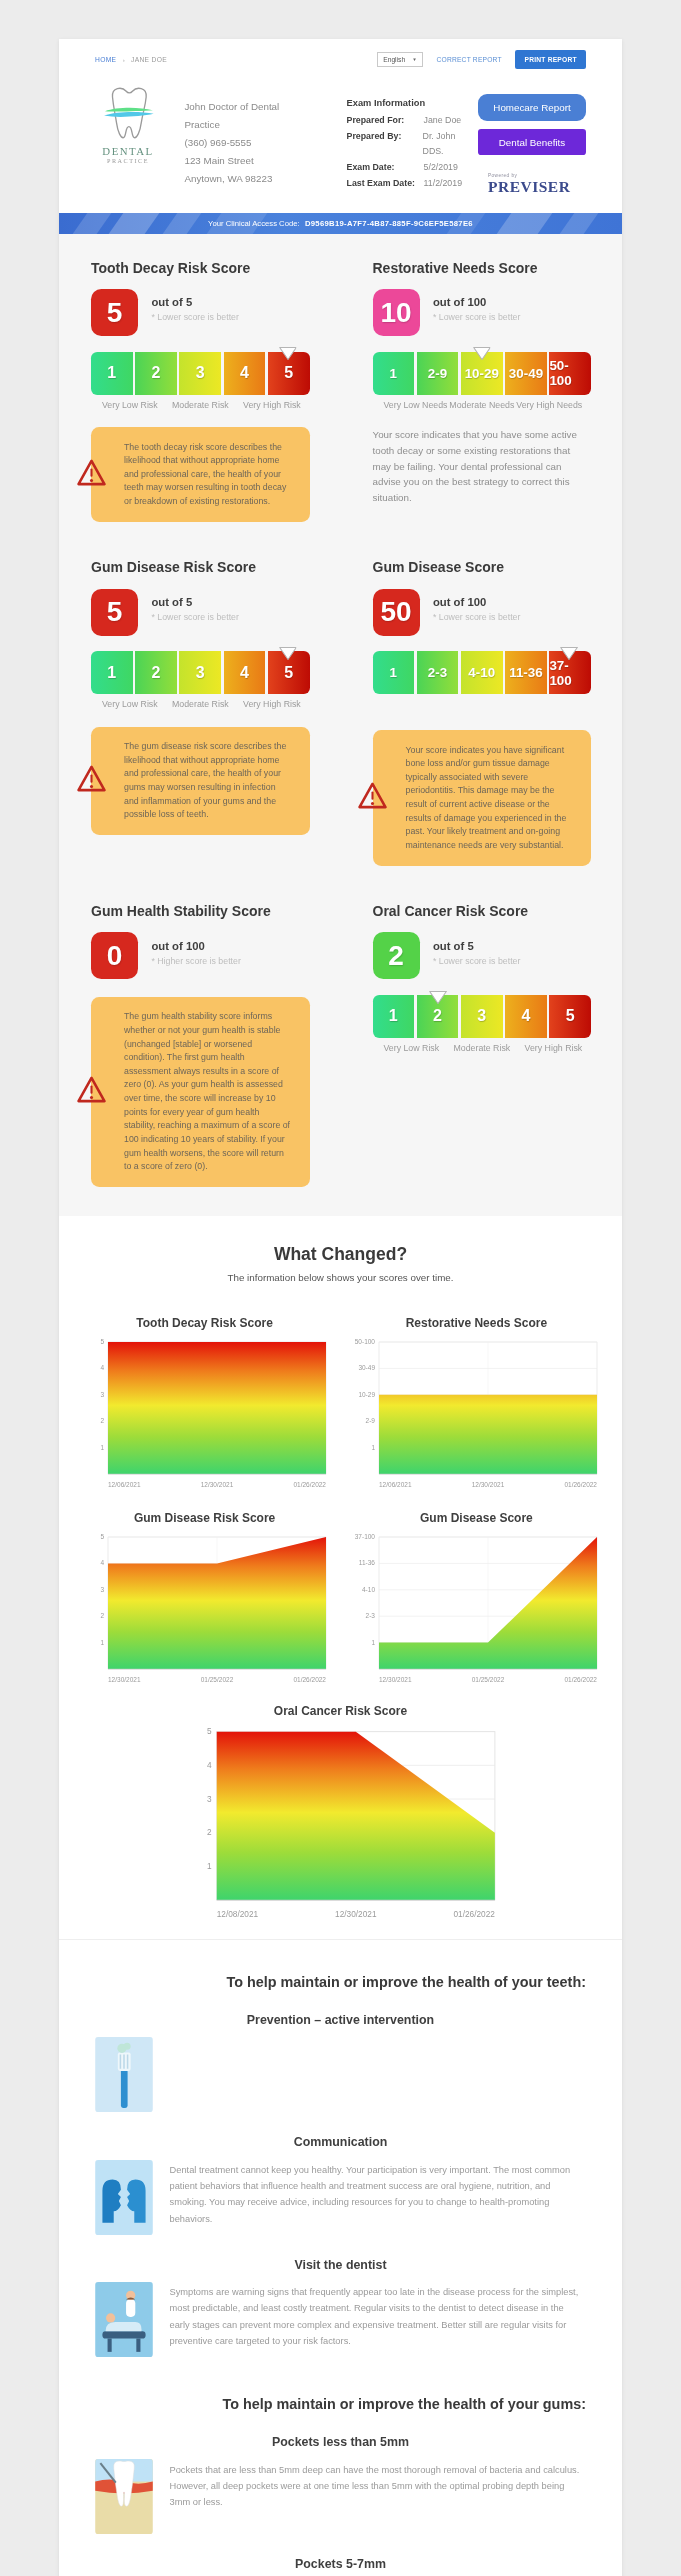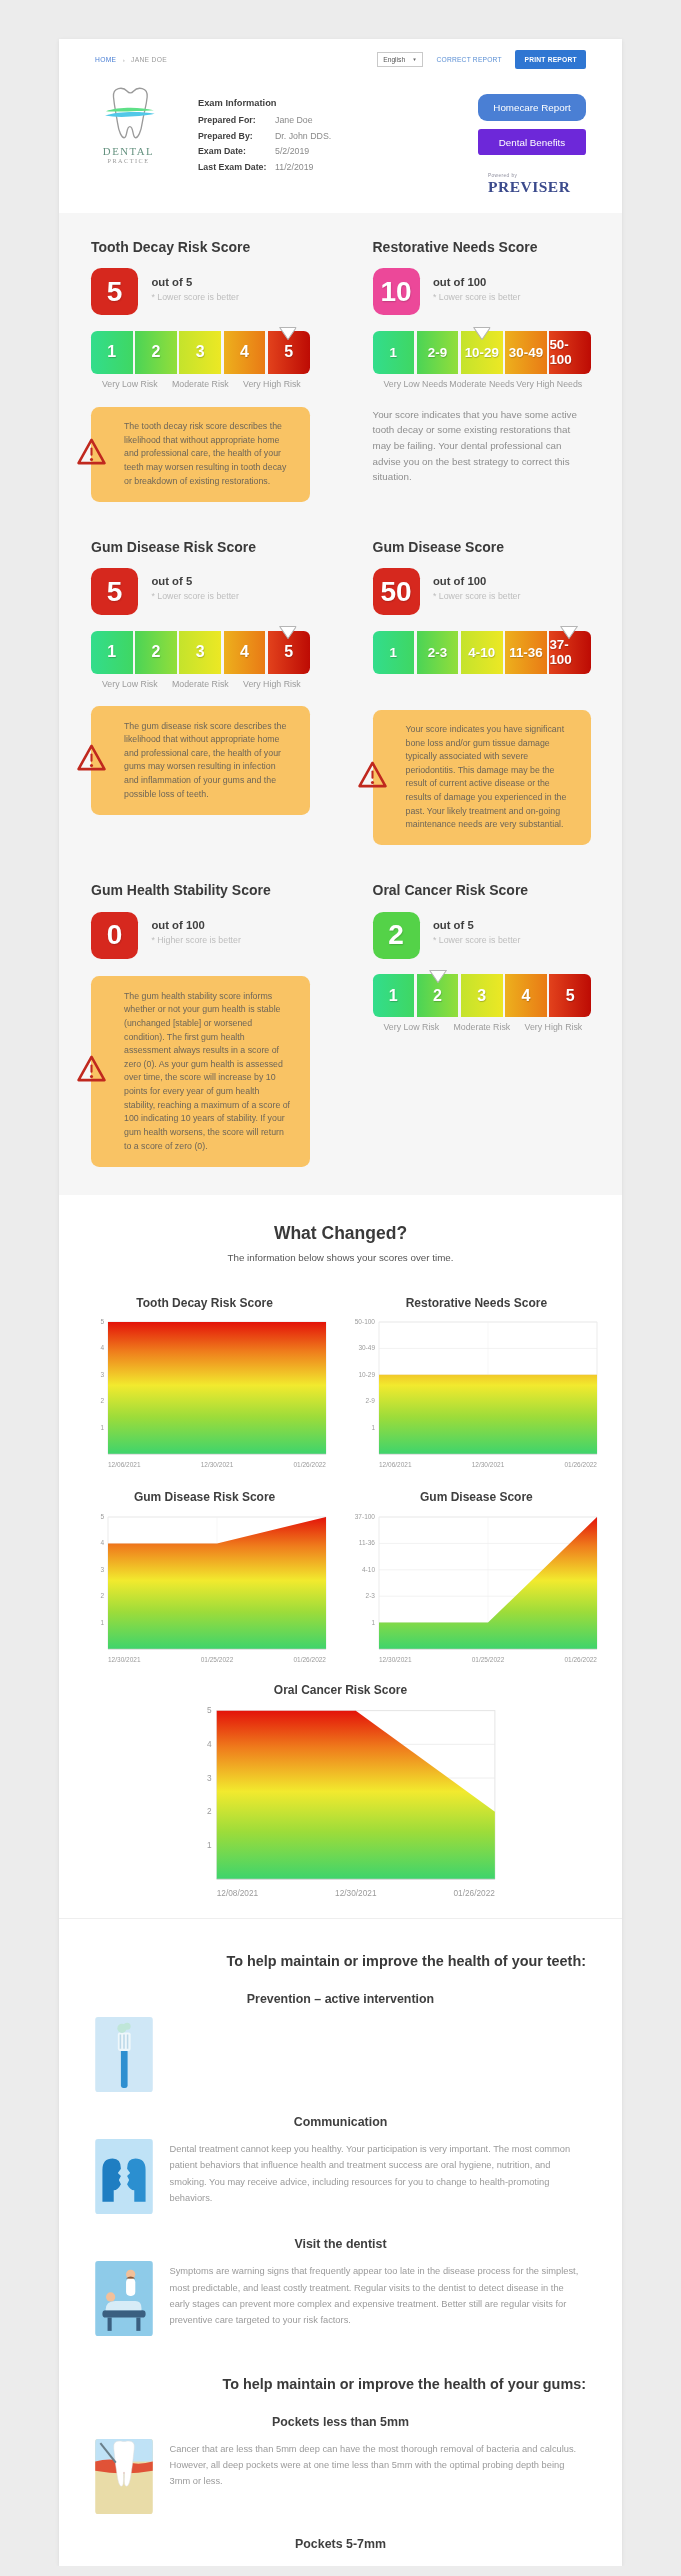--- a/index.html
+++ b/index.html
@@ -125,20 +125,26 @@
   <div class="id-row">
     <div class="logo-box">
       <svg width="62" height="61" viewBox="0 0 140 130">
         <path d="M35,30 C33,8 56,6 66,17 C70,22 76,22 80,17 C90,6 113,8 111,30 C109,52 104,62 100,88 C97,110 90,122 85,122 C77,122 81,97 72,97 C63,97 67,122 59,122 C54,122 47,110 44,88 C40,62 37,52 35,30 Z" fill="none" stroke="#9a9a9a" stroke-width="3"></path>
         <path d="M18,62 C45,52 95,52 126,60 C95,62 45,64 18,62 Z" fill="#5ee087"></path>
         <path d="M16,72 C45,62 98,62 128,68 C98,74 45,78 16,72 Z" fill="#52c8e8"></path>
       </svg>
       <div class="logo-word1">DENTAL</div>
       <div class="logo-word2">PRACTICE</div>
     </div>
+    <div class="practice-info">
+      <div>John Doctor of Dental Practice</div>
+      <div>(360) 969-5555</div>
+      <div>123 Main Street</div>
+      <div>Anytown, WA 98223</div>
+    </div>
     <div class="exam-info">
       <h3>Exam Information</h3>
       <div class="exam-row">
           <span class="lbl">Prepared For:</span>
           <span class="val">Jane Doe</span>
         </div>
       <div class="exam-row">
           <span class="lbl">Prepared By:</span>
           <span class="val">Dr. John DDS.</span>
         </div>
@@ -154,20 +160,33 @@
     <div class="hdr-actions">
       <button class="btn-big btn-homecare">Homecare Report</button>
       <button class="btn-big btn-benefits">Dental Benefits</button>
       <div class="previser">
         <div class="pby">Powered by</div>
         <div class="brand">PREVISER</div>
       </div>
     </div>
   </div>
 
+  <div class="access-bar">
+    <div class="stripe s1"></div>
+      <div class="stripe s2"></div>
+      <div class="stripe s3"></div>
+      <div class="stripe s4"></div>
+    <div class="stripe s5"></div>
+      <div class="stripe s6"></div>
+      <div class="stripe s7"></div>
+    <div class="access-text">
+      <span>Your Clinical Access Code:</span>
+      <b>D9569B19-A7F7-4B87-885F-9C6EF5E587E6</b>
+    </div>
+  </div>
 
   <div class="scores-section">
     <div class="scores-grid">
 
       <div class="score-panel">
         <h2>Tooth Decay Risk Score</h2>
         <div class="score-head">
           <div class="score-chip" style="background:#d6281e">5</div>
           <div class="score-meta">
             <div class="outof">out of 5</div>
@@ -599,21 +618,21 @@
     <div class="advice-row">
       <div class="tile">
         <svg width="58" height="75" viewBox="0 0 112 146">
             <rect width="112" height="146" fill="#e9dca8"></rect>
             <rect width="112" height="44" fill="#bfe2f6"></rect>
             <path d="M0,44 Q28,36 56,44 T112,44 L112,62 Q56,72 0,62 Z" fill="#e05237"></path>
             <path d="M36,18 Q34,2 50,4 Q56,6 62,4 Q78,2 76,18 Q74,40 70,66 Q67,92 61,92 Q55,92 57,72 Q57,64 56,64 Q55,64 55,72 Q56,92 51,92 Q45,92 42,66 Q38,40 36,18 Z" fill="#fff" stroke="#ddd"></path>
             <line x1="10" y1="8" x2="40" y2="46" stroke="#6a7f8a" stroke-width="4"></line>
           </svg>
       </div>
-      <p>Cancer that are less than 5mm deep can have the most thorough removal of bacteria and calculus. However, all deep pockets were at one time less than 5mm with the optimal probing depth being 3mm or less.</p>
+      <p>Pockets that are less than 5mm deep can have the most thorough removal of bacteria and calculus. However, all deep pockets were at one time less than 5mm with the optimal probing depth being 3mm or less.</p>
     </div>
 
     <h3>Pockets 5-7mm</h3>
 
   </div>
 
 </div>
 
 
 </body></html>

